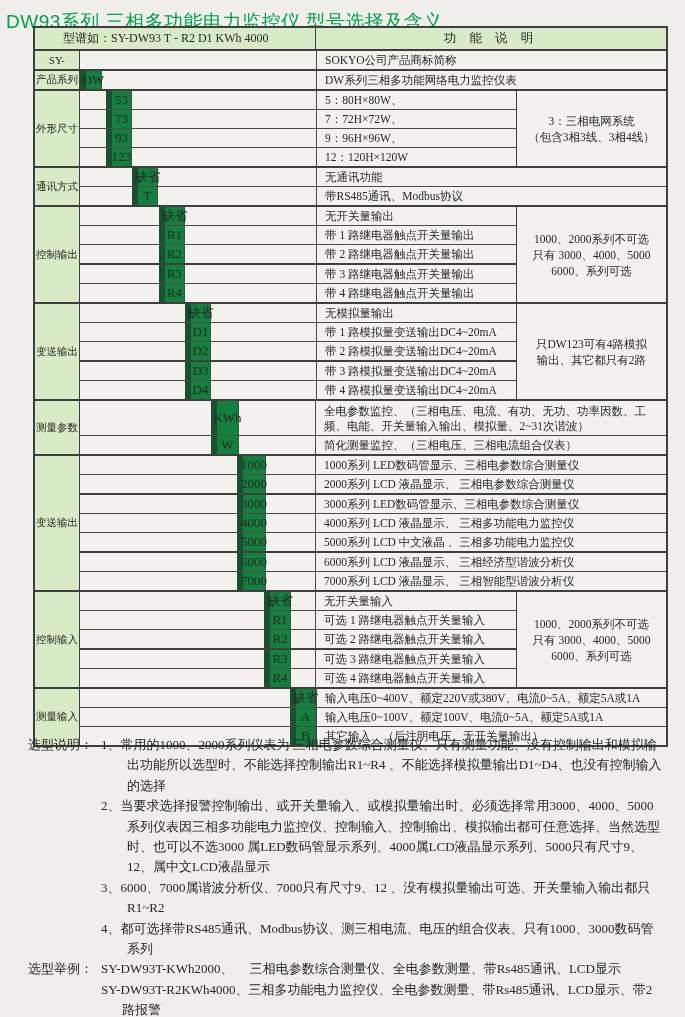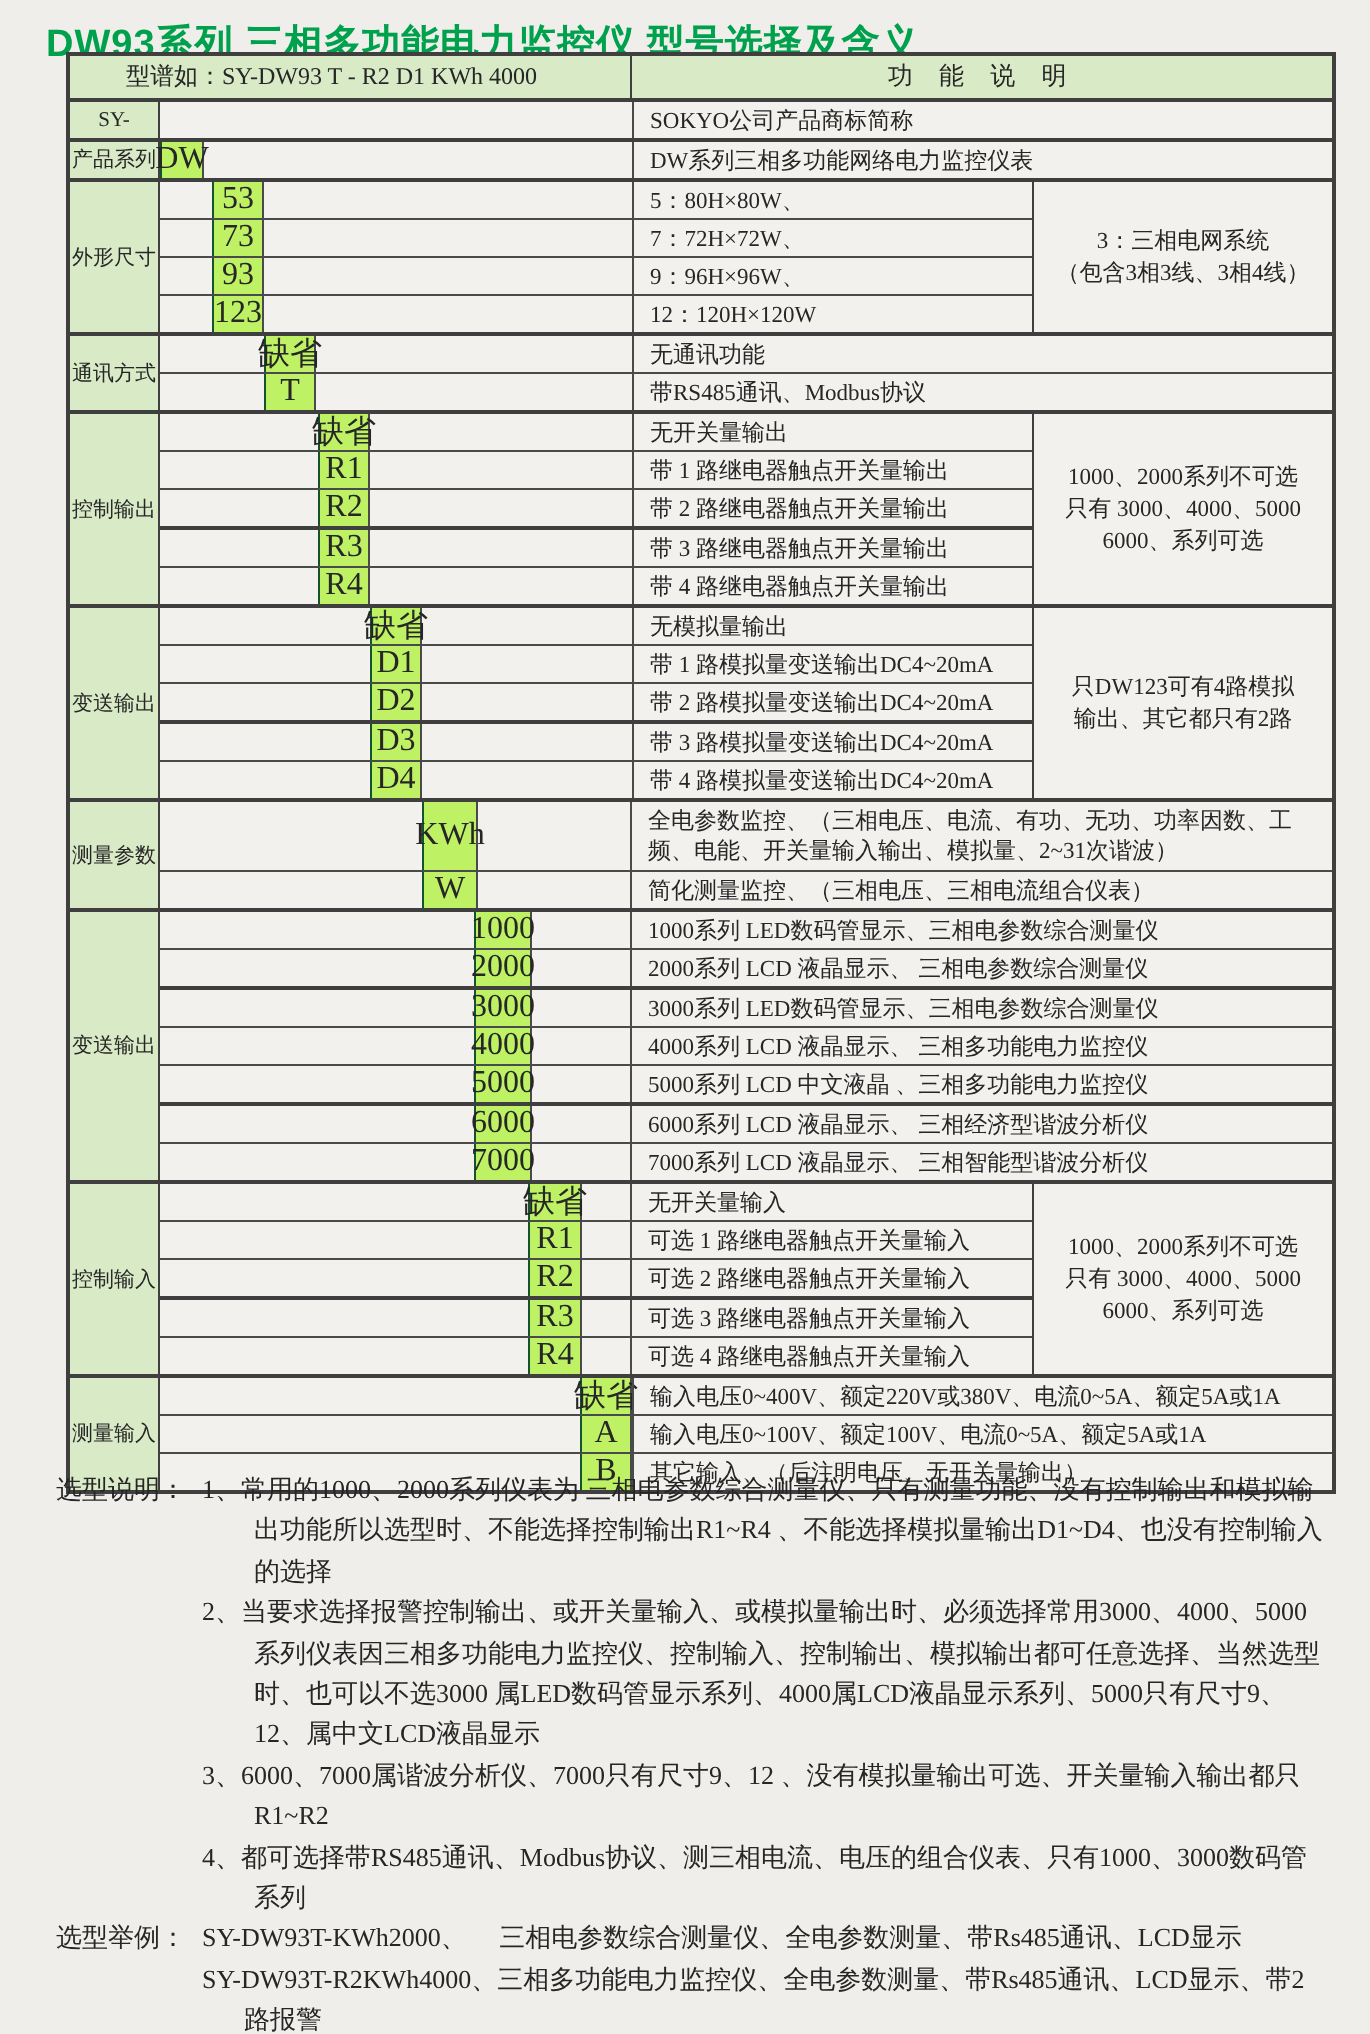--- a/index.html
+++ b/index.html
@@ -3,23 +3,23 @@
 <meta charset="utf-8">
 <style>
   html,body{margin:0;padding:0}
   body{
     width:685px;height:1017px;position:relative;overflow:hidden;
     background:#efeeeb;
     font-family:"Liberation Serif","DejaVu Serif",serif;
     color:#262626;
   }
   .title{
-    position:absolute;left:23px;top:9px;
+    position:absolute;left:6px;top:9px;
     font-family:"Liberation Sans","DejaVu Sans",sans-serif;
-    font-weight:bold;font-size:19px;letter-spacing:.5px;
+    font-weight:normal;font-size:19px;letter-spacing:.5px;
     color:#00a14c;white-space:nowrap;
   }
   
   .tbl{
     position:absolute;left:33px;top:26px;width:631px;
     border:2px solid #3f3f3f;background:#f2f1ee;
   }
   .sec{display:flex;border-top:2px solid #3f3f3f}
   .sec.first{border-top:none}
   .hdr{display:flex;height:21px;background:#d9eac7;align-items:stretch}
@@ -40,24 +40,24 @@
     display:flex;align-items:center;justify-content:center;text-align:center;
     font-size:11.5px;line-height:16px;white-space:pre-line;
   }
   .row{display:flex;height:18px;border-top:1px solid #4a4a4a;align-items:stretch}
   .row.first{border-top:none}
   .row.gsep{border-top:2px solid #3f3f3f}
   .row.tall{height:34px}
   .cell{box-sizing:border-box}
   .pre,.post{flex:none}
   .code{
-    flex:none;width:26px;background:#bef264;
-    border-left:1px solid #14532d;border-right:1px solid #4a4a4a;
+    flex:none;width:26px;background:#15803d;
+    border-left:6px solid #14532d;border-right:1px solid #4a4a4a;
     display:flex;align-items:center;justify-content:center;
-    font-size:16px;white-space:nowrap;
+    font-size:13px;white-space:nowrap;
   }
   .desc{
     flex:1;min-width:0;border-left:1px solid #4a4a4a;
     font-size:11.5px;display:flex;align-items:center;
     padding-left:8px;padding-right:18px;white-space:nowrap;overflow:hidden;
   }
   .row.tall .desc{white-space:normal;line-height:15px;padding-top:1px}
   
   .s0 .pre{width:236px}
   .s1 .code{width:22px}.s1 .post{width:214px}

